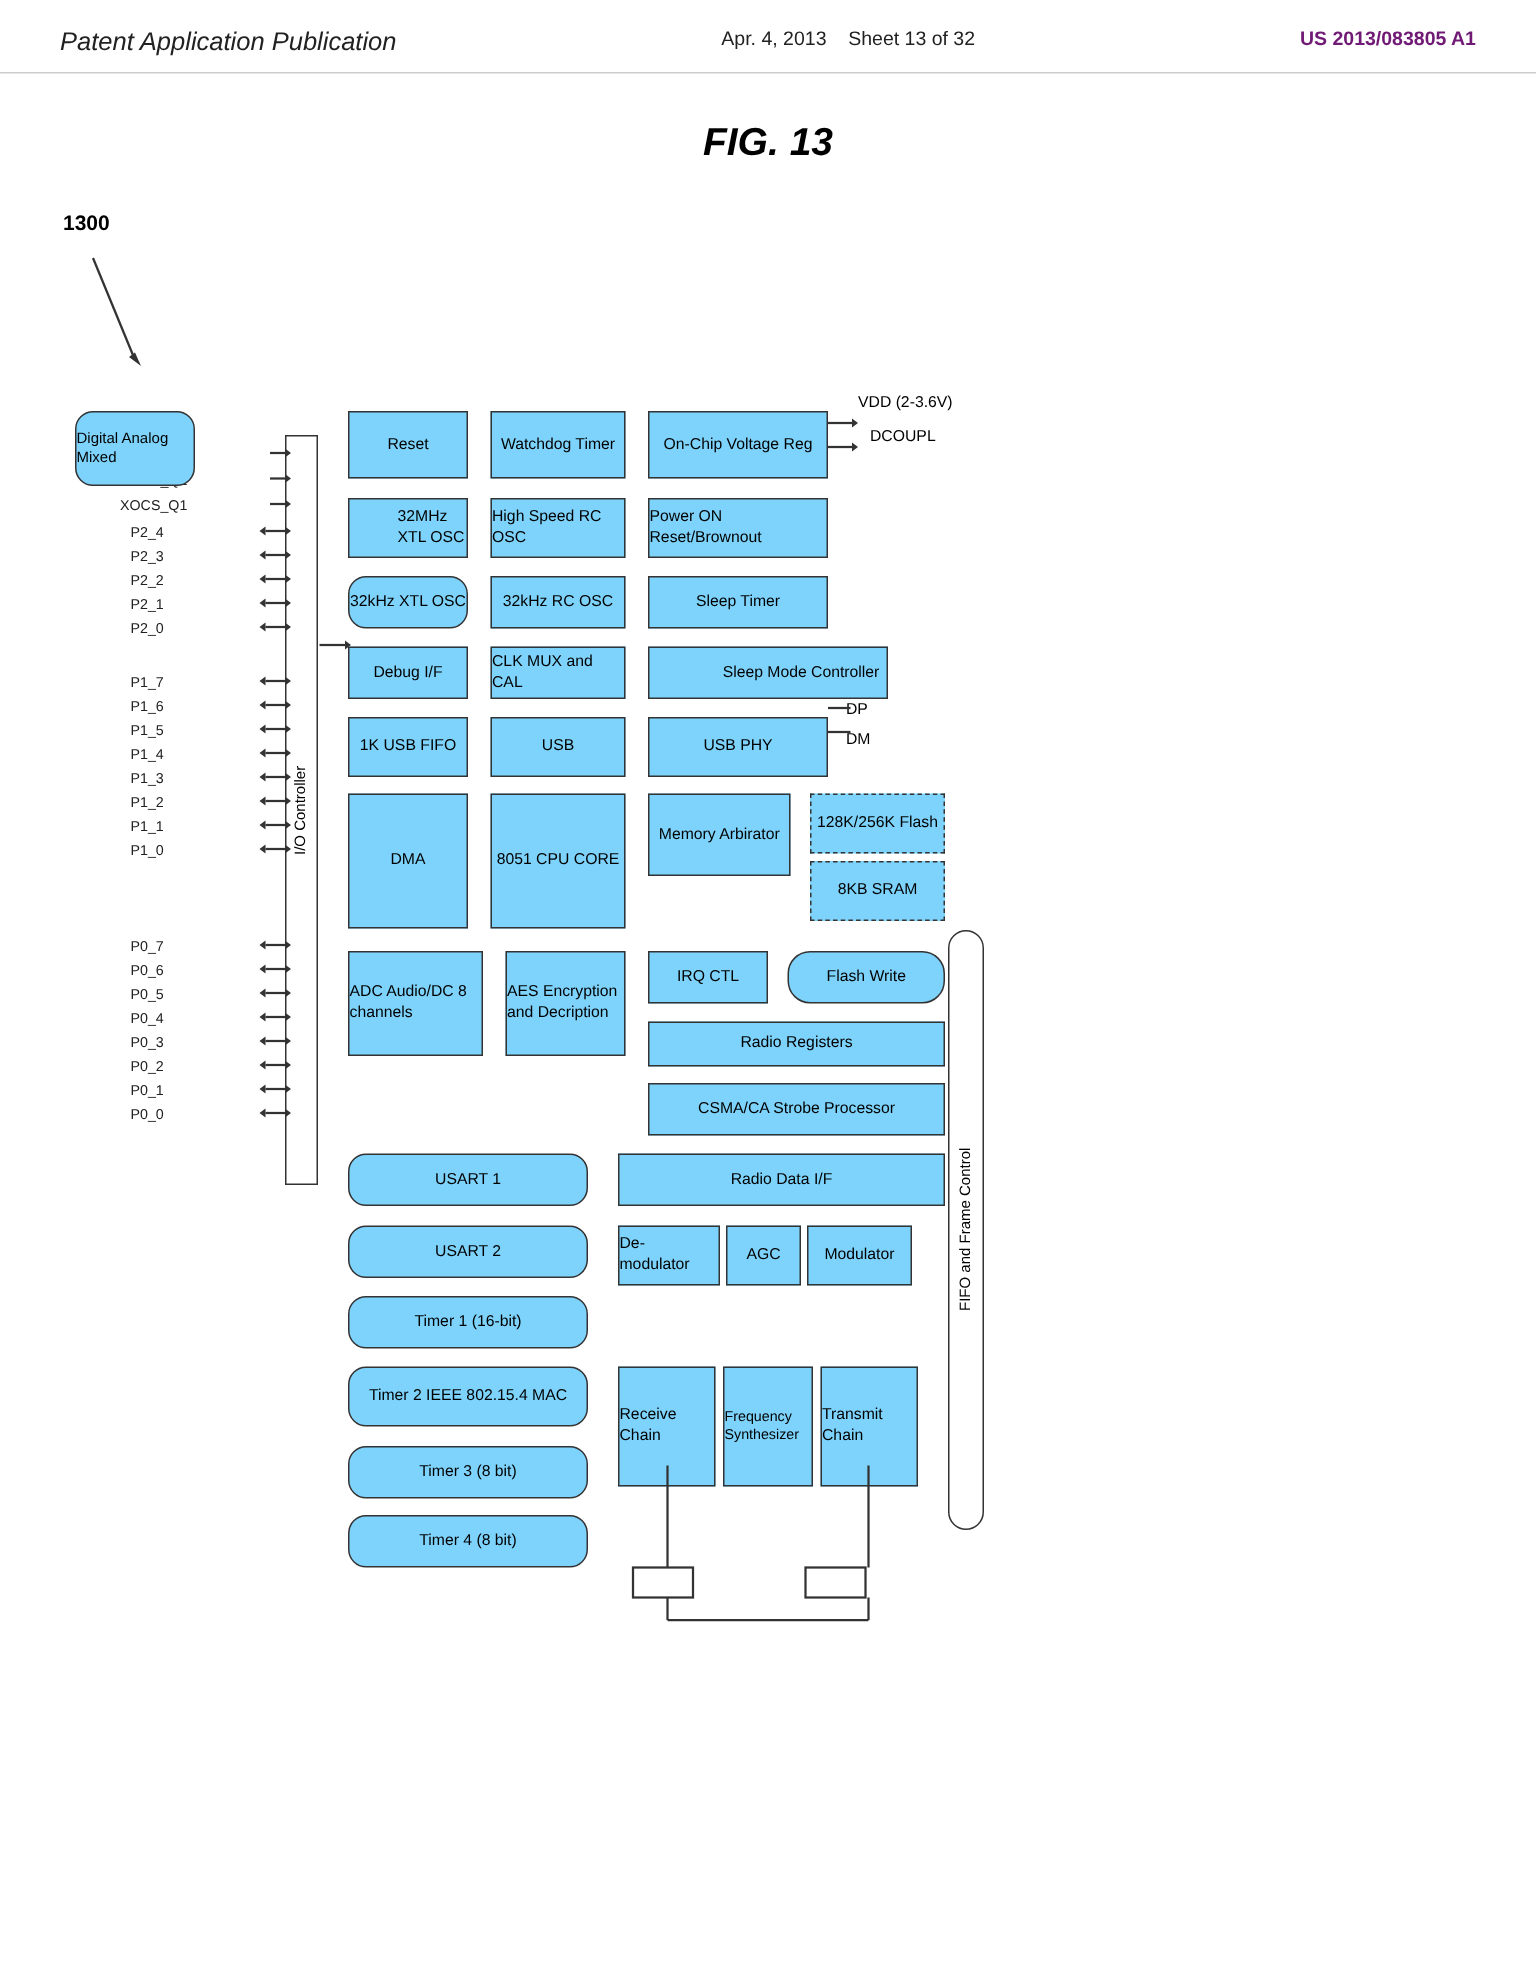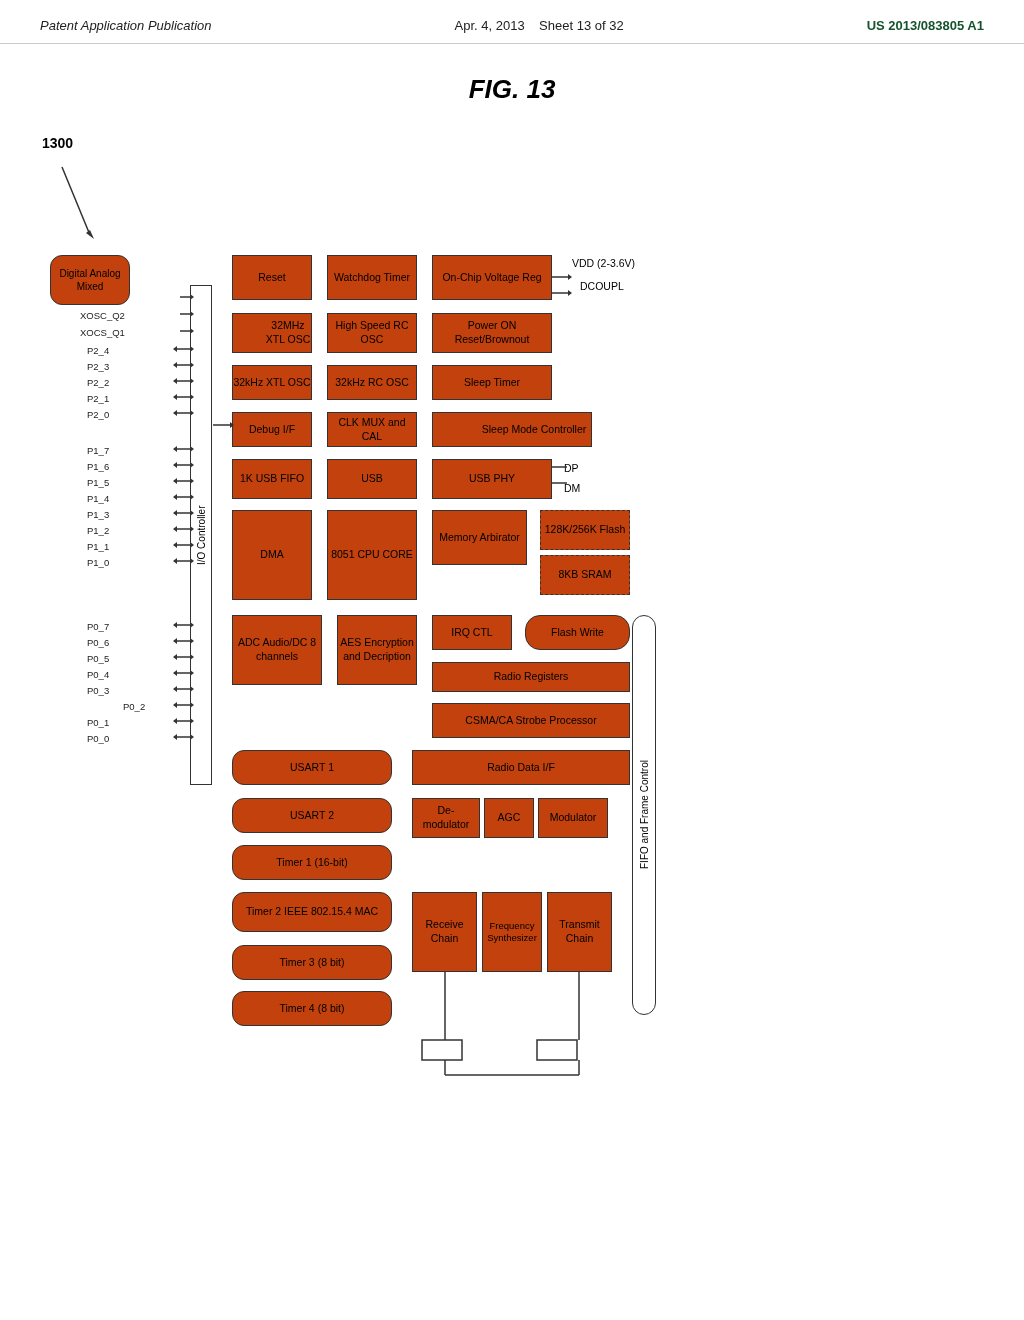--- a/index.html
+++ b/index.html
@@ -37,28 +37,28 @@
     .diagram-container {
       position: relative;
       width: 960px;
       height: 1100px;
       margin: 0 auto;
     }
 
     .block {
       position: absolute;
       border: 1.5px solid #333;
-      background: #c2410c;
+      background: #7dd3fc;
       display: flex;
       align-items: center;
       justify-content: center;
-      text-align: center;
       font-size: 10.5px;
       line-height: 1.3;
       font-family: Arial, sans-serif;
+      margin-top: 14px;
     }
 
     .block-rounded {
       border-radius: 12px;
     }
 
     .block-dashed {
       border-style: dashed;
     }
 
@@ -109,26 +109,26 @@
     .svg-overlay {
       position: absolute;
       top: 0; left: 0;
       pointer-events: none;
     }
   </style>
 </head>
 <body>
 
 <div class="header">
-  <div style="font-size:13px; font-style:italic; color:#222;">Patent Application Publication</div>
+  <div style="font-size:17px; font-style:italic; color:#222;">Patent Application Publication</div>
   <div style="font-size:13px; color:#222; text-align:center;">
     <span>Apr. 4, 2013</span>&nbsp;&nbsp;&nbsp;
     <span style="font-weight:normal;">Sheet 13 of 32</span>
   </div>
-  <div style="font-size:13px; font-weight:bold; color:#14532d;">US 2013/083805 A1</div>
+  <div style="font-size:13px; font-weight:bold; color:#701a75;">US 2013/083805 A1</div>
 </div>
 
 <div class="main-content">
   <div class="fig-label">FIG. 13</div>
 
   <div class="diagram-container">
 
     <div class="label-1300" style="left:10px; top:10px;">1300</div>
 
     <div class="pin-label" style="left:48px; top:168px;">RESET_N</div>
@@ -147,21 +147,21 @@
     <div class="pin-label" style="left:55px; top:384px;">P1_3</div>
     <div class="pin-label" style="left:55px; top:400px;">P1_2</div>
     <div class="pin-label" style="left:55px; top:416px;">P1_1</div>
     <div class="pin-label" style="left:55px; top:432px;">P1_0</div>
 
     <div class="pin-label" style="left:55px; top:496px;">P0_7</div>
     <div class="pin-label" style="left:55px; top:512px;">P0_6</div>
     <div class="pin-label" style="left:55px; top:528px;">P0_5</div>
     <div class="pin-label" style="left:55px; top:544px;">P0_4</div>
     <div class="pin-label" style="left:55px; top:560px;">P0_3</div>
-    <div class="pin-label" style="left:55px; top:576px;margin-left:36px;">P0_2</div>
+    <div class="pin-label" style="left:55px; top:576px;">P0_2</div>
     <div class="pin-label" style="left:55px; top:592px;">P0_1</div>
     <div class="pin-label" style="left:55px; top:608px;">P0_0</div>
 
     <div class="block block-rounded" style="left:18px; top:130px; width:80px; height:50px; font-size:10px;">Digital
 Analog
 Mixed</div>
 
     <div class="io-controller-label" style="left:158px; top:160px; width:22px; height:500px;">
       <span>I/O Controller</span>
     </div>
@@ -180,21 +180,21 @@
 
     <div class="block" style="left:200px; top:188px; width:80px; height:40px;padding-left:32px;">32MHz
 XTL OSC</div>
 
     <div class="block" style="left:295px; top:188px; width:90px; height:40px;">High Speed
 RC OSC</div>
 
     <div class="block" style="left:400px; top:188px; width:120px; height:40px;">Power ON
 Reset/Brownout</div>
 
-    <div class="block" style="left:200px; top:240px; width:80px; height:35px;">32kHz
+    <div class="block" style="left:200px; top:240px; width:80px; height:35px;border-radius:12px;">32kHz
 XTL OSC</div>
 
     <div class="block" style="left:295px; top:240px; width:90px; height:35px;">32kHz
 RC OSC</div>
 
     <div class="block" style="left:400px; top:240px; width:120px; height:35px;">Sleep Timer</div>
 
     <div class="block" style="left:200px; top:287px; width:80px; height:35px;">Debug I/F</div>
 
     <div class="block" style="left:295px; top:287px; width:90px; height:35px;">CLK MUX

